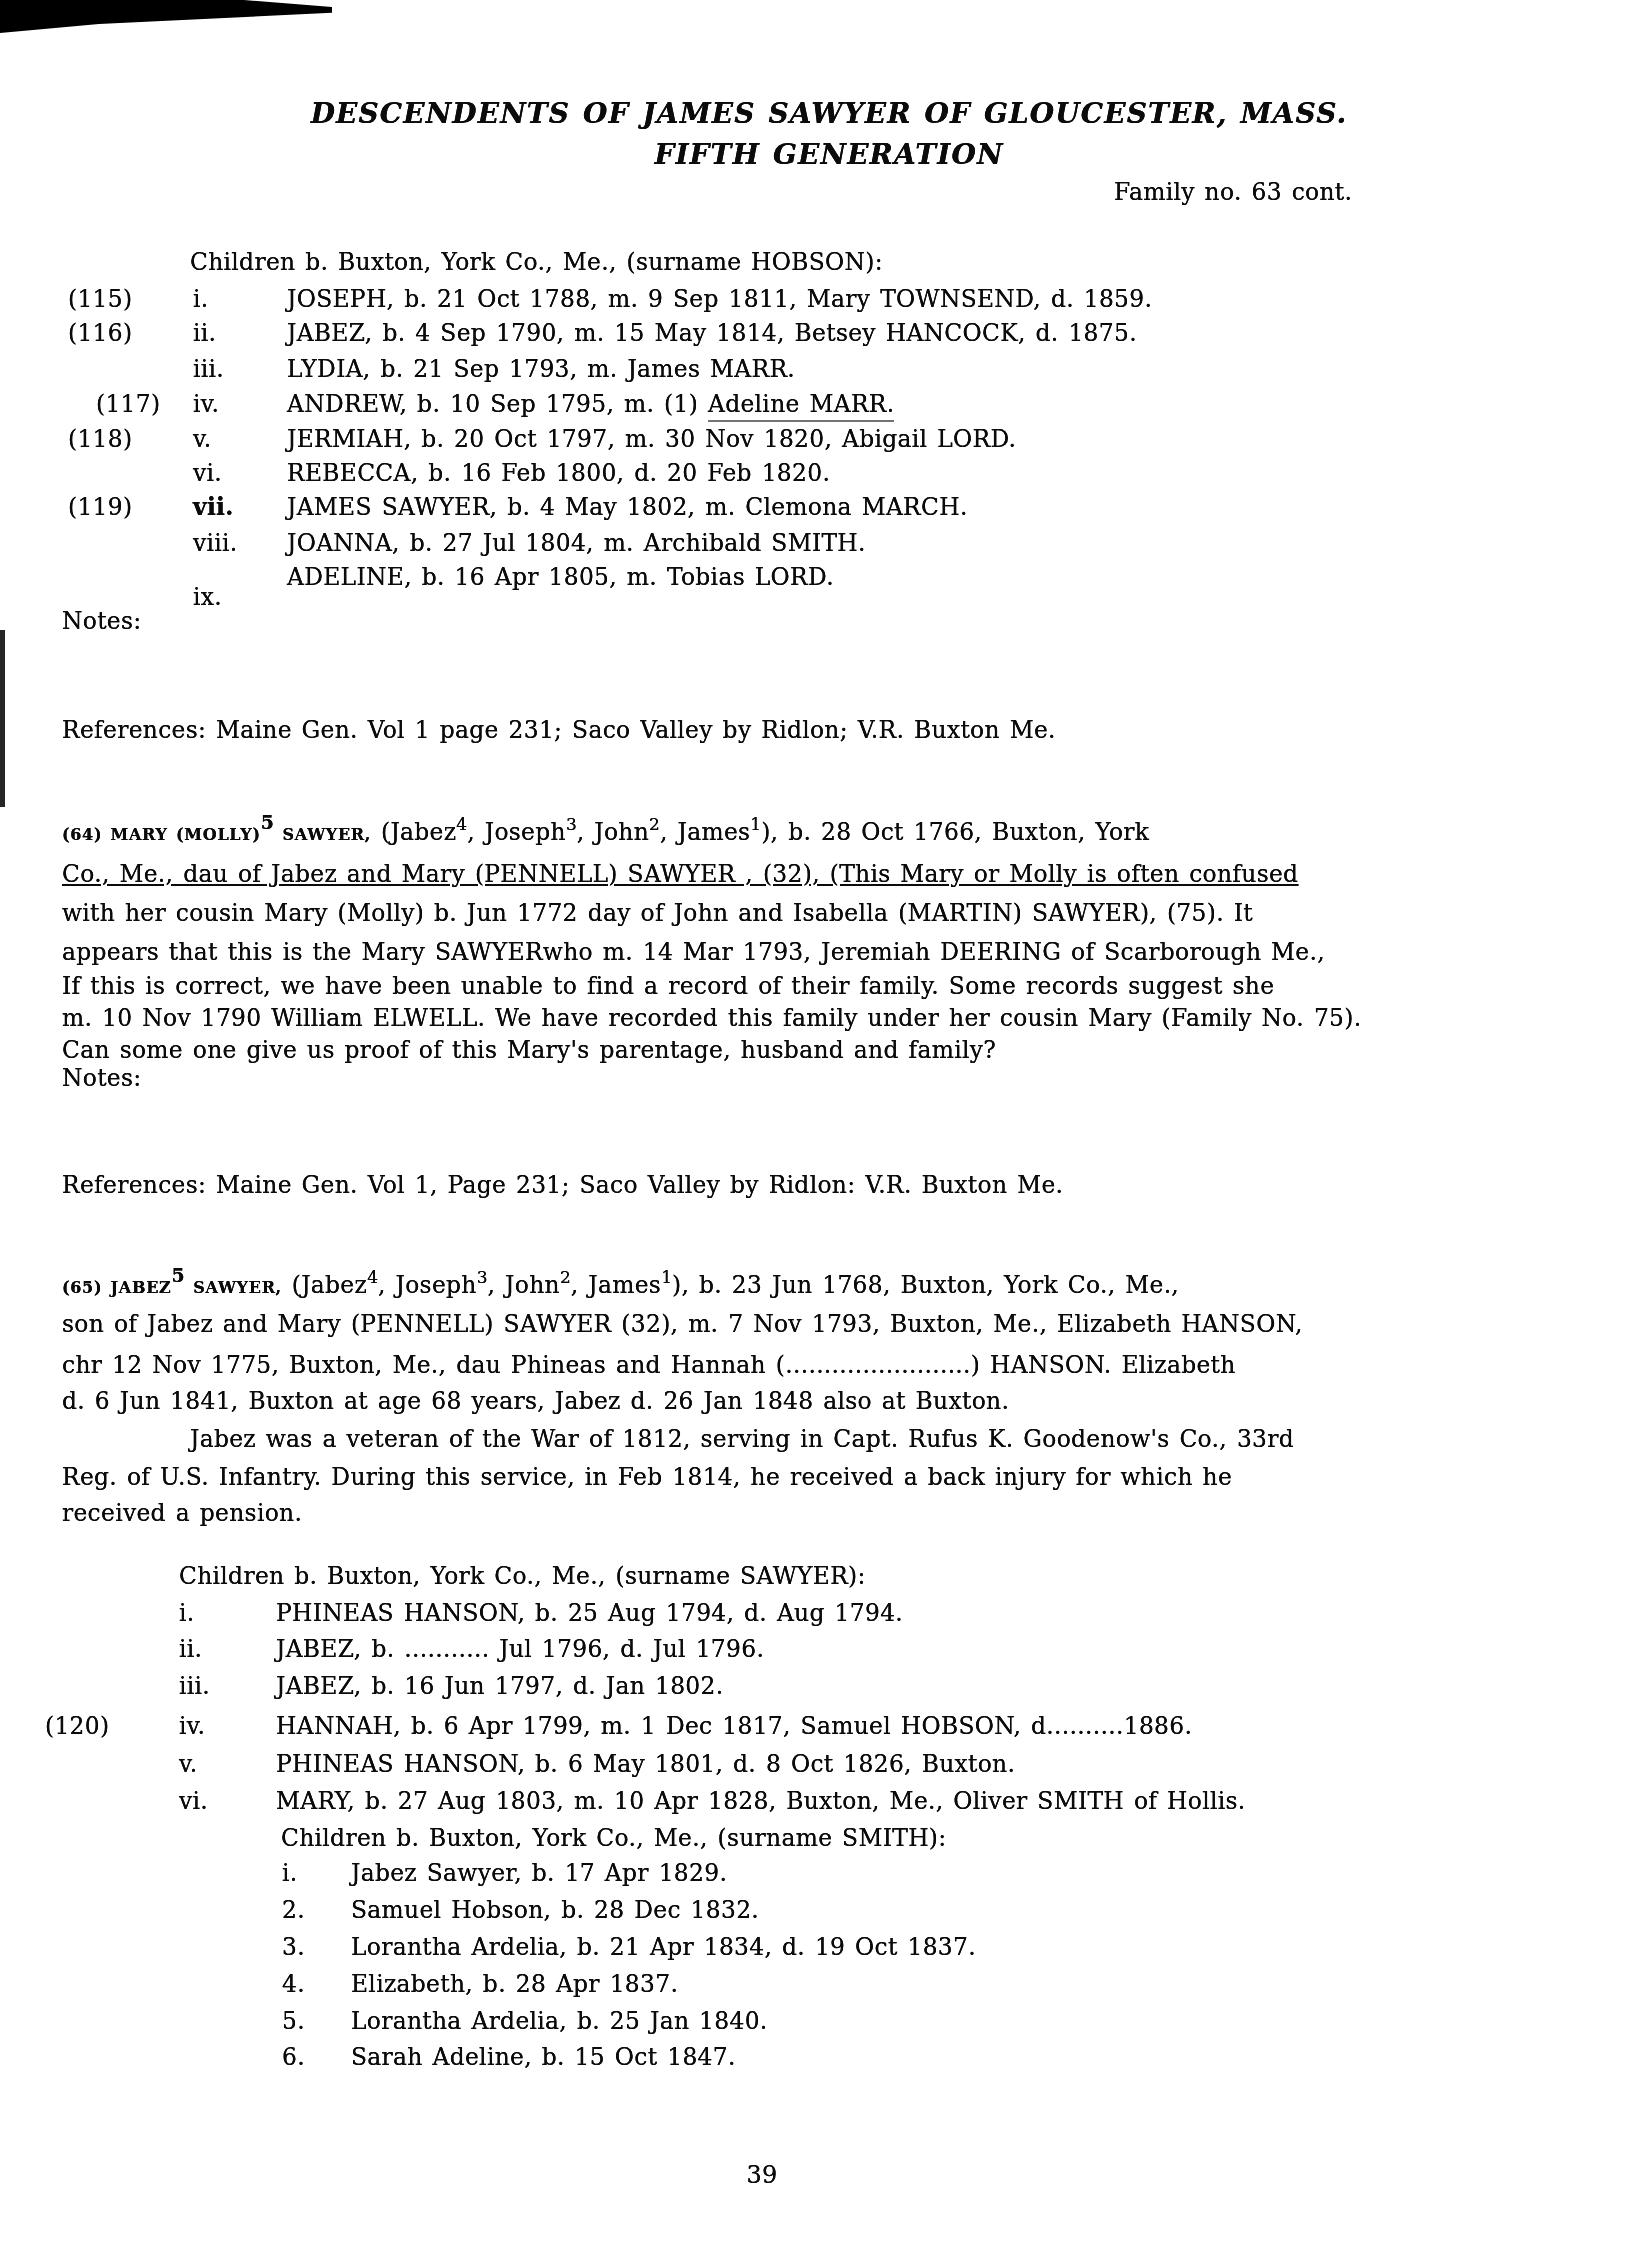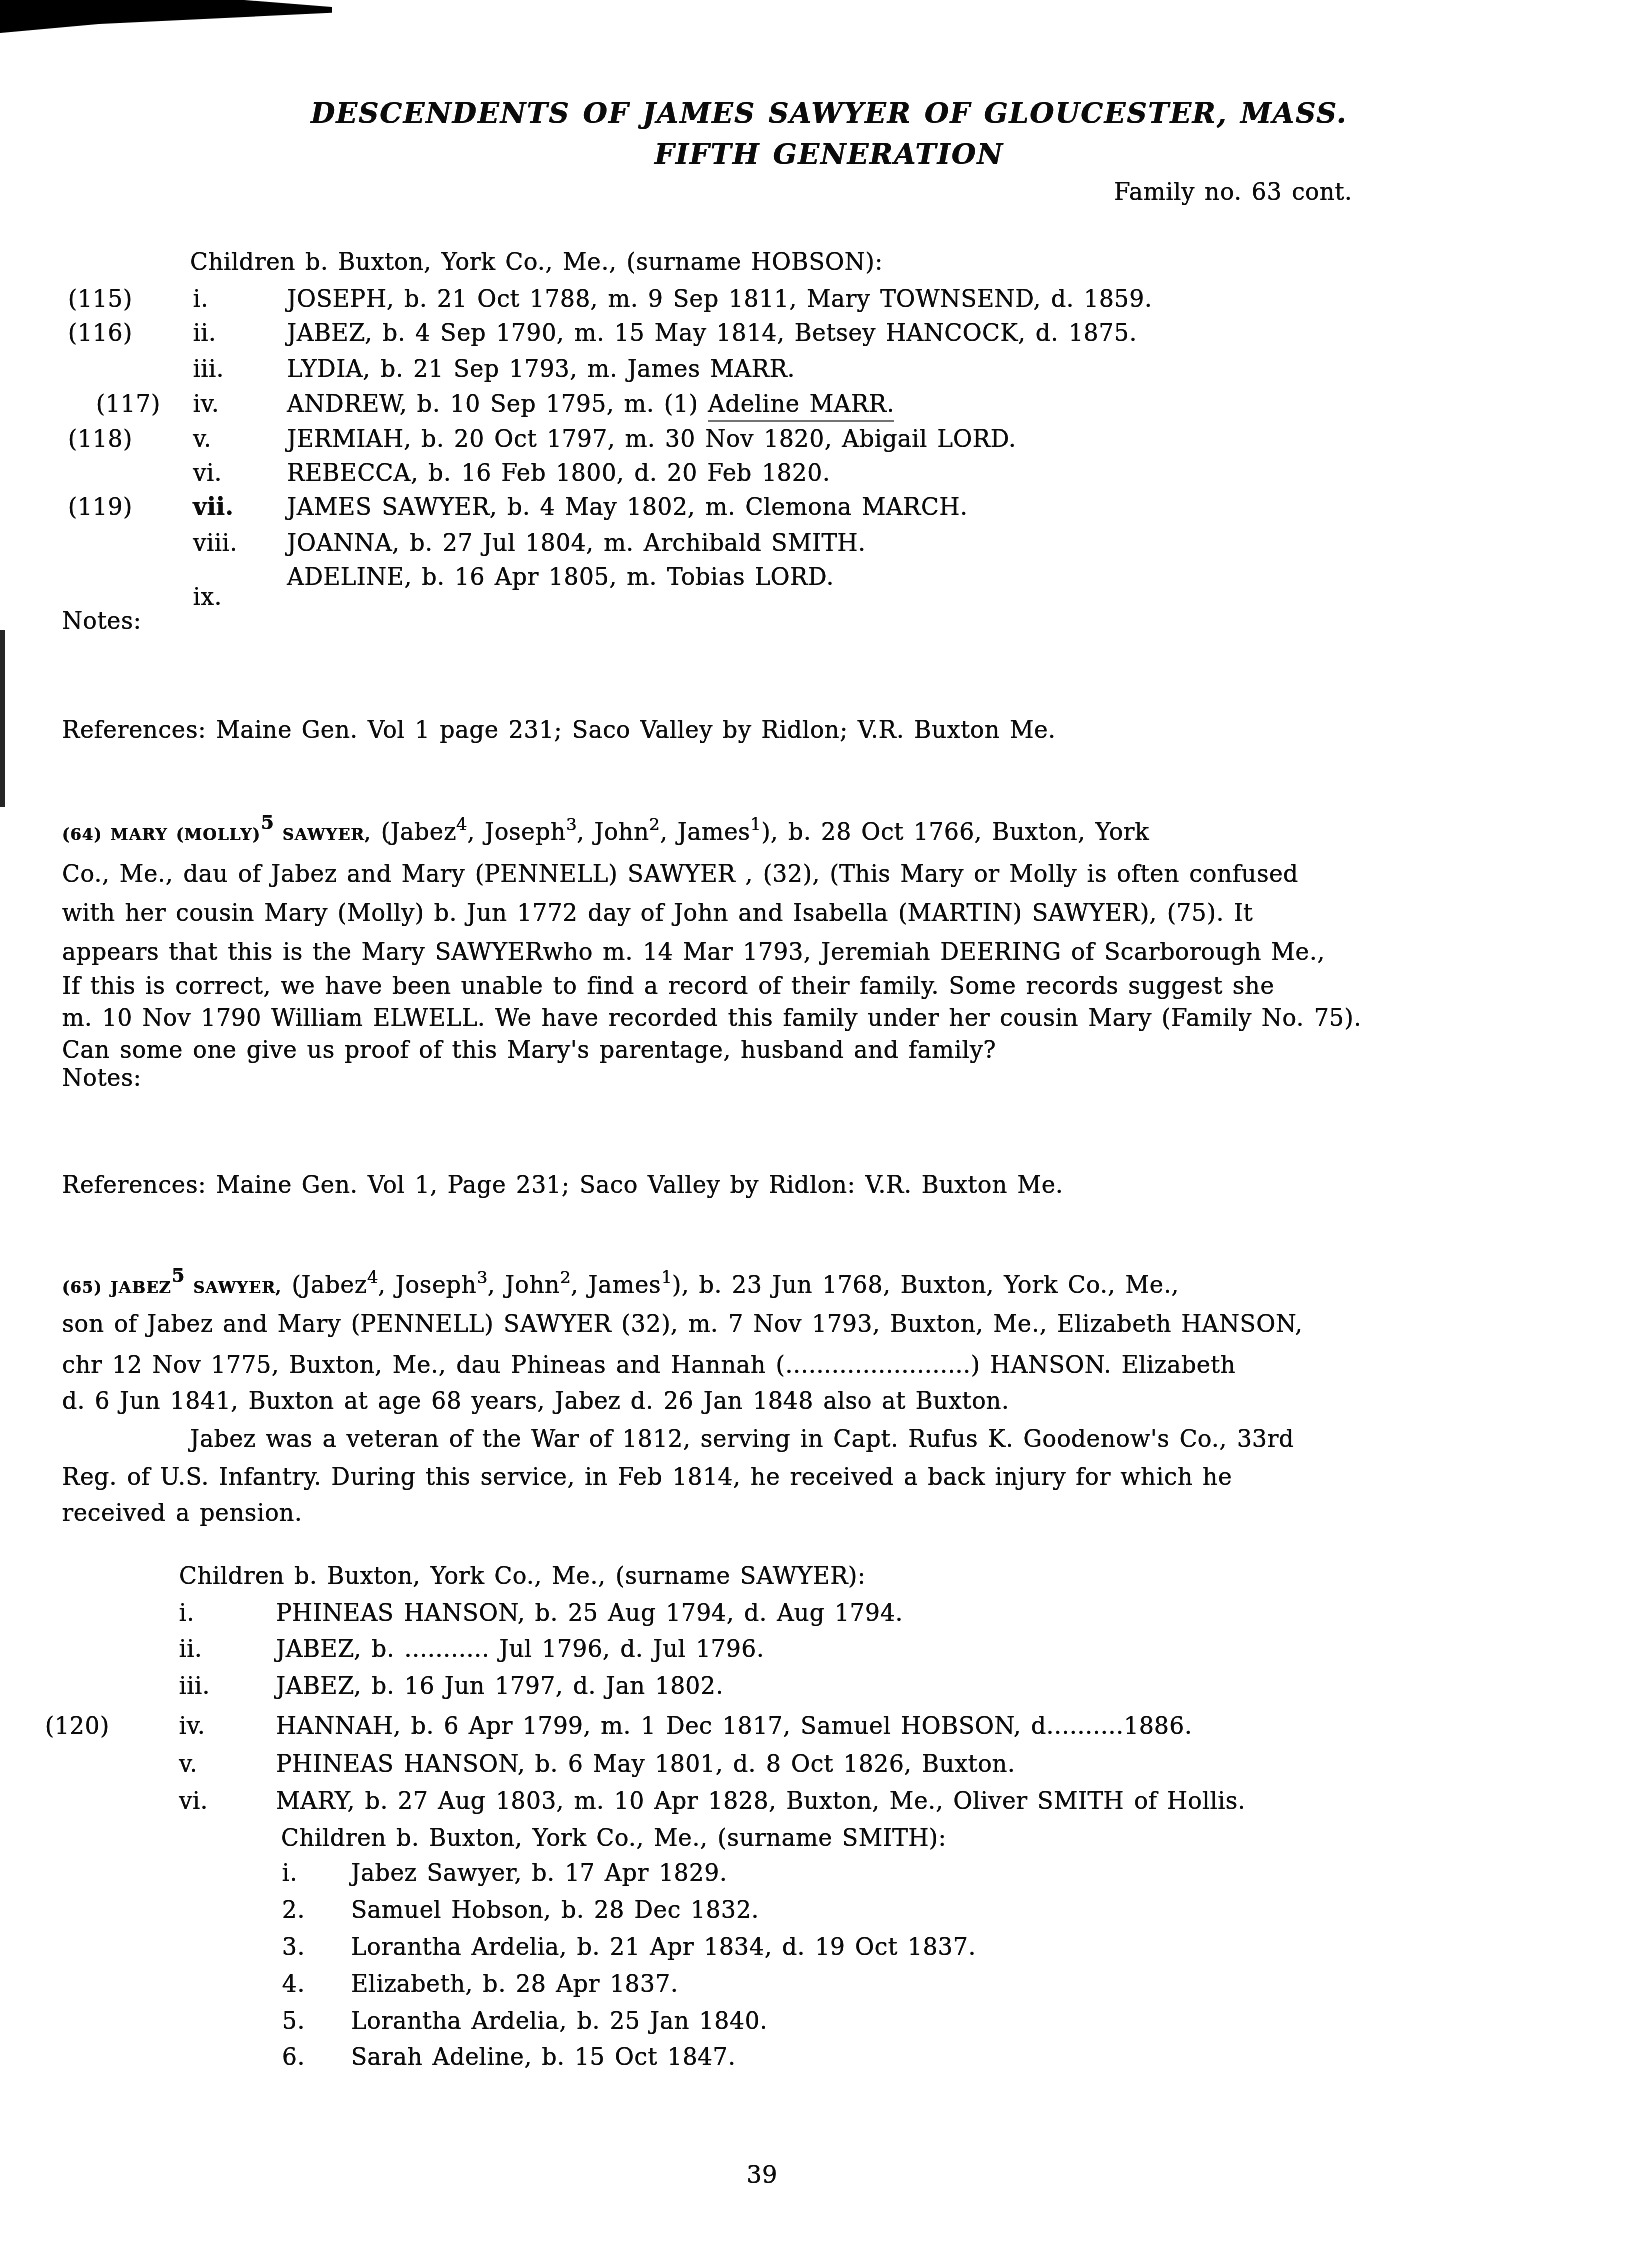--- a/index.html
+++ b/index.html
@@ -87,21 +87,21 @@
 
   <div class="line" style="left:193px;top:584px;">ix.</div>
   <div class="line" style="left:287px;top:564px;">ADELINE, b. 16 Apr 1805, m. Tobias LORD.</div>
 
   <div class="line" style="left:62px;top:608px;">Notes:</div>
   <div class="line" style="left:62px;top:717px;">References:  Maine Gen. Vol 1 page 231;  Saco Valley by Ridlon;  V.R. Buxton Me.</div>
 
   <div class="line" style="left:62px;top:819px;">
     <span class="hname">(64)  MARY (MOLLY)</span><span class="hsup">5</span><span class="hname">  SAWYER,</span><span>  (Jabez</span><span class="sup">4</span><span>, Joseph</span><span class="sup">3</span><span>, John</span><span class="sup">2</span><span>, James</span><span class="sup">1</span><span>), b. 28 Oct 1766, Buxton, York</span>
   </div>
-  <div class="line" style="left:62px;top:861px;">Co., Me., dau of Jabez and Mary (PENNELL) SAWYER , (32), (This Mary or Molly is often confused</div>
+  <div class="line" style="left:62px;top:861px;text-decoration:underline;">Co., Me., dau of Jabez and Mary (PENNELL) SAWYER , (32), (This Mary or Molly is often confused</div>
   <div class="line" style="left:62px;top:900px;">with her cousin Mary (Molly) b. Jun 1772 day of John and Isabella (MARTIN) SAWYER), (75).  It</div>
   <div class="line" style="left:62px;top:939px;">appears that this is the Mary SAWYERwho m. 14 Mar 1793, Jeremiah DEERING of Scarborough Me.,</div>
   <div class="line" style="left:62px;top:973px;">If this is correct, we have been unable to find a record of their family.  Some records suggest she</div>
   <div class="line" style="left:62px;top:1005px;">m. 10 Nov 1790 William ELWELL.  We have recorded this family under her cousin Mary (Family No. 75).</div>
   <div class="line" style="left:62px;top:1037px;">Can some one give us proof of this Mary's parentage, husband and family?</div>
   <div class="line" style="left:62px;top:1065px;">Notes:</div>
   <div class="line" style="left:62px;top:1172px;">References:  Maine Gen. Vol 1, Page 231; Saco Valley by Ridlon:  V.R. Buxton Me.</div>
 
   <div class="line" style="left:62px;top:1272px;">
     <span class="hname">(65)  JABEZ</span><span class="hsup">5</span><span class="hname">  SAWYER,</span><span>  (Jabez</span><span class="sup">4</span><span>, Joseph</span><span class="sup">3</span><span>, John</span><span class="sup">2</span><span>, James</span><span class="sup">1</span><span>), b. 23 Jun 1768, Buxton, York Co., Me.,</span>

